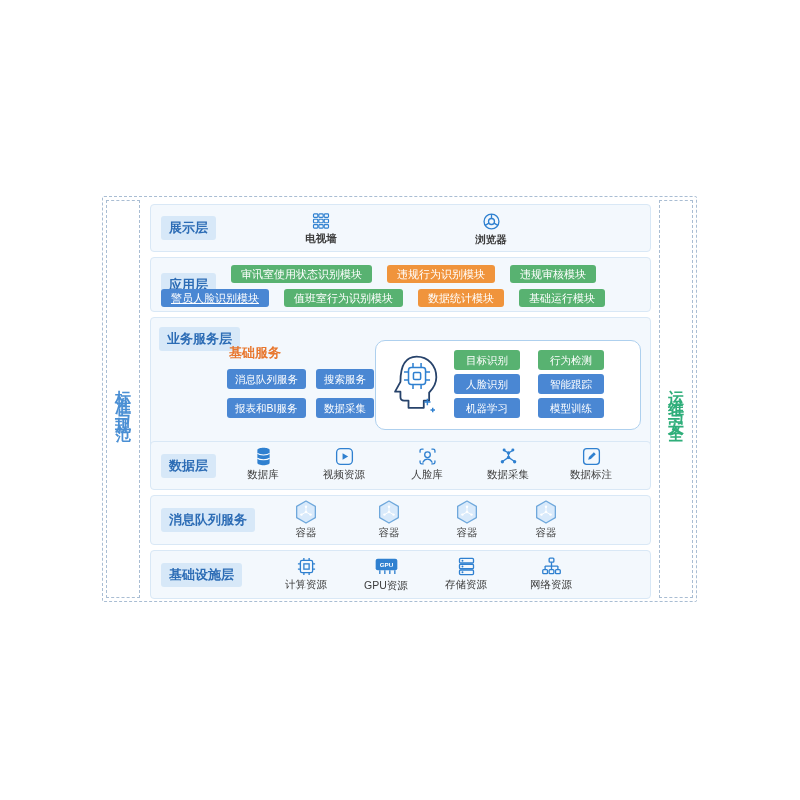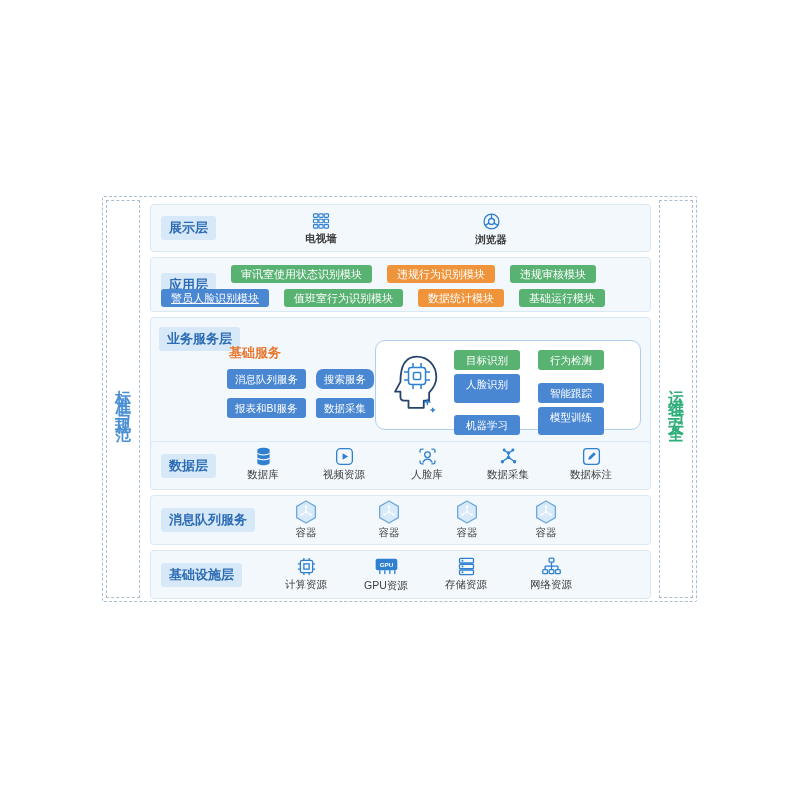--- a/index.html
+++ b/index.html
@@ -161,21 +161,21 @@
         <span class="chip" style="background: var(--orange);">数据统计模块</span>
         <span class="chip" style="background: var(--green);">基础运行模块</span>
       </div>
     </section>
 
     <section class="row" id="row-business">
       <span class="layer-badge">业务服务层</span>
       <span class="basic-title">基础服务</span>
       <div class="svc-grid">
         <span class="chip" style="background: var(--blue);">消息队列服务</span>
-        <span class="chip" style="background: var(--blue); border-radius: 7px;">搜索服务</span>
+        <span class="chip" style="background: var(--blue);">搜索服务</span>
         <span class="chip" style="background: var(--blue);">报表和BI服务</span>
         <span class="chip" style="background: var(--blue);">数据采集</span>
       </div>
       <div class="ai-box">
         <span class="ai-head icon">
           <svg viewBox="0 0 60 68" width="54" height="61">
             <g transform="translate(60,0) scale(-1,1)">
               <path class="head-line" d="M26 3 C13 3 4 13 4 26 c0 8 4 13 8 17 v9 h6 v8 h17 v-8 h5 c2.6 0 4-1.4 4-4 v-6 h6 l-6-11 C44 17 41 3 26 3 z"></path>
               <g class="chip-line">
                 <rect x="16" y="15" width="19" height="19" rx="3"></rect>
@@ -185,22 +185,22 @@
             </g>
             <g class="spark-line">
               <path d="M46 50v7 M42.5 53.5h7 M52 60v5 M49.5 62.5h5"></path>
             </g>
           </svg>
         </span>
         <div class="ai-grid">
           <span class="chip" style="background: var(--green);">目标识别</span>
           <span class="chip" style="background: var(--green);">行为检测</span>
           <span class="chip" style="background: var(--blue);">人脸识别</span>
-          <span class="chip" style="background: var(--blue); margin-top: 9px;">智能跟踪</span>
-          <span class="chip" style="background: var(--blue); margin-top: 8px;">机器学习</span>
+          <span class="chip" style="background: var(--blue);">智能跟踪</span>
+          <span class="chip" style="background: var(--blue);">机器学习</span>
           <span class="chip" style="background: var(--blue);">模型训练</span>
         </div>
       </div>
     </section>
 
     <section class="row" id="row-data">
       <span class="layer-badge">数据层</span>
 
       <div class="item" style="left:80px; top:4px; width:64px">
         <span class="icon">

